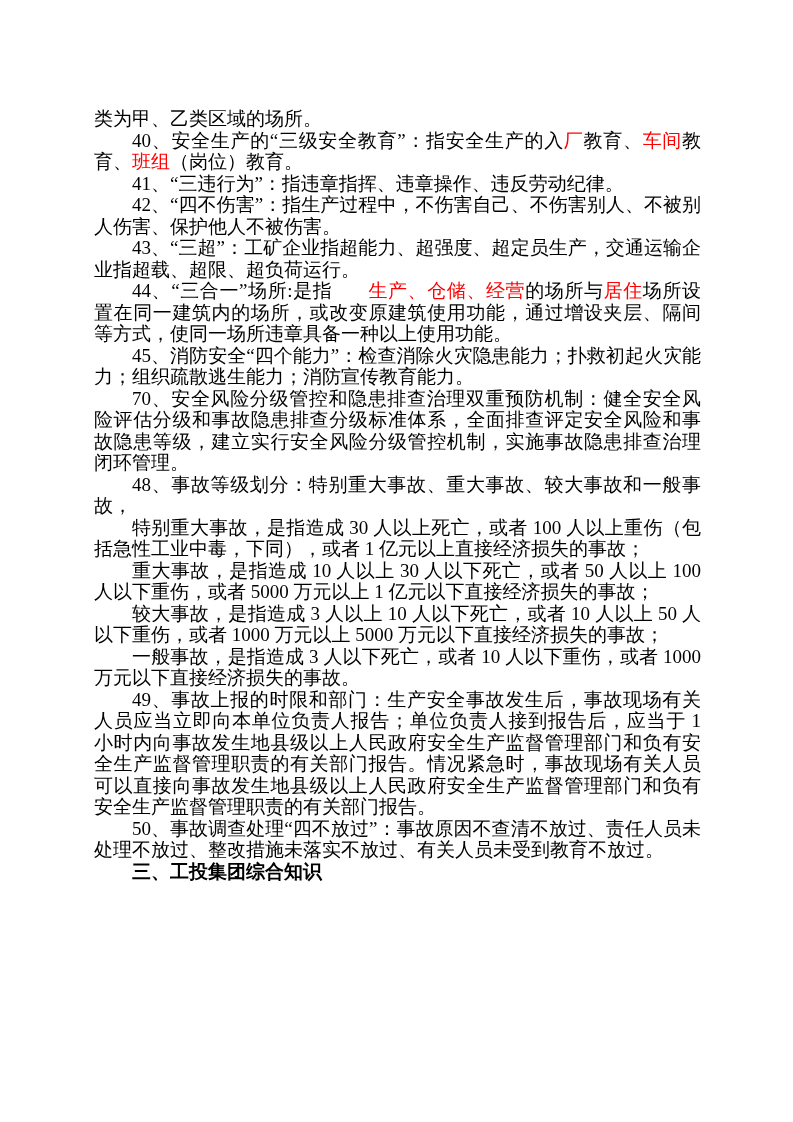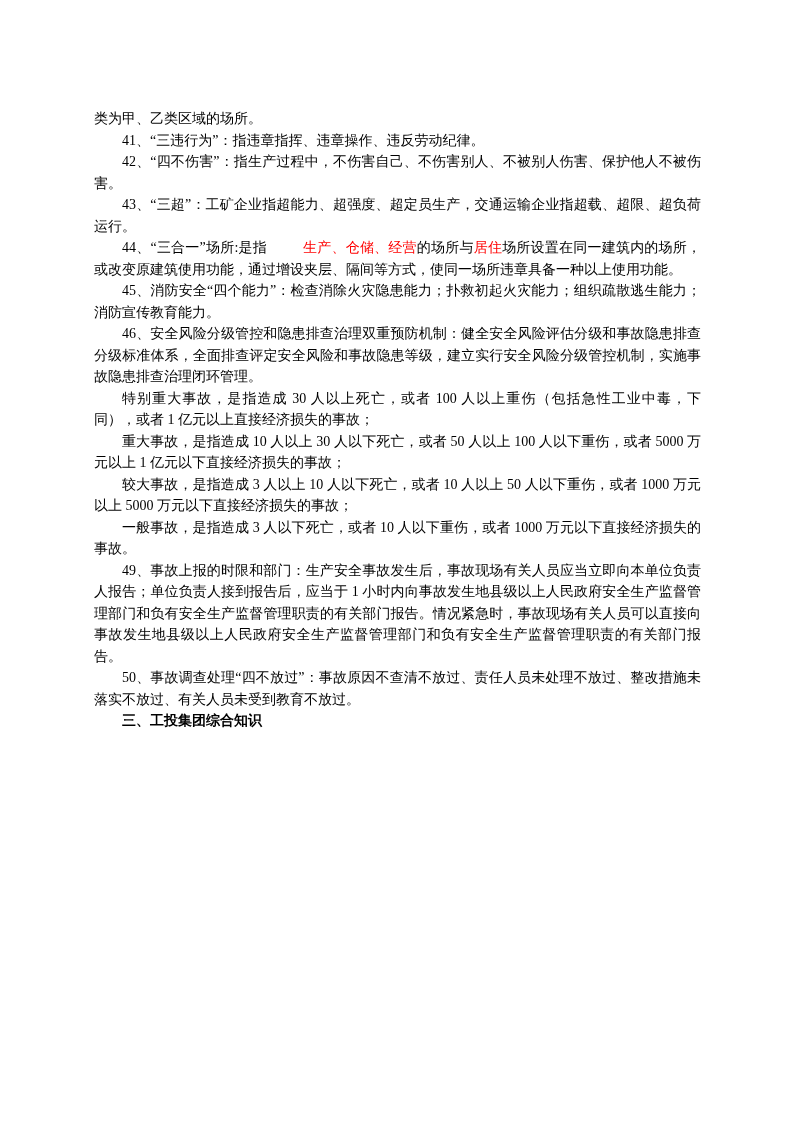--- a/index.html
+++ b/index.html
@@ -14,44 +14,46 @@
     background: #ffffff;
     overflow: hidden;
   }
   .doc-body {
     position: absolute;
     left: 94px;
     top: 108px;
     width: 607px;
     color: #000000;
     font-family: "Liberation Serif", "DejaVu Serif", serif;
-    font-size: 14px;
+    font-size: 19px;
     line-height: 21.5px;
     text-align: justify;
   }
   .doc-body p {
     margin: 0;
     padding: 0;
   }
   p.indent { text-indent: 2em; }
   p.bold { font-weight: bold; }
   .seg-red { color: #ff0000; }
 </style>
 </head>
 <body>
 
 <div class="page" style="background: rgb(255, 255, 255);">
   <div class="doc-body" style="color: rgb(0, 0, 0);">
       <p class=""><span>类为甲、乙类区域的场所。</span></p>
+      <p class="indent"><span>40、安全生产的“三级安全教育”：指安全生产的入</span><span class="seg-red" style="color: rgb(255, 0, 0);">厂</span><span>教育、</span><span class="seg-red" style="color: rgb(255, 0, 0);">车间</span><span>教育、</span><span class="seg-red" style="color: rgb(255, 0, 0);">班组</span><span>（岗位）教育。</span></p>
       <p class="indent"><span>41、“三违行为”：指违章指挥、违章操作、违反劳动纪律。</span></p>
       <p class="indent"><span>42、“四不伤害”：指生产过程中，不伤害自己、不伤害别人、不被别人伤害、保护他人不被伤害。</span></p>
       <p class="indent"><span>43、“三超”：工矿企业指超能力、超强度、超定员生产，交通运输企业指超载、超限、超负荷运行。</span></p>
       <p class="indent"><span>44、“三合一”场所:是指</span><span class="seg-red" style="color: rgb(255, 0, 0); margin-left: 36px;">生产、仓储、经营</span><span>的场所与</span><span class="seg-red" style="color: rgb(255, 0, 0);">居住</span><span>场所设置在同一建筑内的场所，或改变原建筑使用功能，通过增设夹层、隔间等方式，使同一场所违章具备一种以上使用功能。</span></p>
       <p class="indent"><span>45、消防安全“四个能力”：检查消除火灾隐患能力；扑救初起火灾能力；组织疏散逃生能力；消防宣传教育能力。</span></p>
-      <p class="indent"><span>46、安全风险分级管控和隐患排查治理双重预防机制：健全安全风险评估分级和事故隐患排查分级标准体系，全面排查评定安全风险和事故隐患等级，建立实行安全风险分级管控机制，实施事故隐患排查治理闭环管理。</span></p>
+      <p class="indent"><span>70、安全风险分级管控和隐患排查治理双重预防机制：健全安全风险评估分级和事故隐患排查分级标准体系，全面排查评定安全风险和事故隐患等级，建立实行安全风险分级管控机制，实施事故隐患排查治理闭环管理。</span></p>
+      <p class="indent"><span>48、事故等级划分：特别重大事故、重大事故、较大事故和一般事故，</span></p>
       <p class="indent"><span>特别重大事故，是指造成 30 人以上死亡，或者 100 人以上重伤（包括急性工业中毒，下同），或者 1 亿元以上直接经济损失的事故；</span></p>
       <p class="indent"><span>重大事故，是指造成 10 人以上 30 人以下死亡，或者 50 人以上 100 人以下重伤，或者 5000 万元以上 1 亿元以下直接经济损失的事故；</span></p>
       <p class="indent"><span>较大事故，是指造成 3 人以上 10 人以下死亡，或者 10 人以上 50 人以下重伤，或者 1000 万元以上 5000 万元以下直接经济损失的事故；</span></p>
       <p class="indent"><span>一般事故，是指造成 3 人以下死亡，或者 10 人以下重伤，或者 1000 万元以下直接经济损失的事故。</span></p>
       <p class="indent"><span>49、事故上报的时限和部门：生产安全事故发生后，事故现场有关人员应当立即向本单位负责人报告；单位负责人接到报告后，应当于 1 小时内向事故发生地县级以上人民政府安全生产监督管理部门和负有安全生产监督管理职责的有关部门报告。情况紧急时，事故现场有关人员可以直接向事故发生地县级以上人民政府安全生产监督管理部门和负有安全生产监督管理职责的有关部门报告。</span></p>
       <p class="indent"><span>50、事故调查处理“四不放过”：事故原因不查清不放过、责任人员未处理不放过、整改措施未落实不放过、有关人员未受到教育不放过。</span></p>
       <p class="indent bold"><span>三、工投集团综合知识</span></p>
     </div>
 </div>
 

